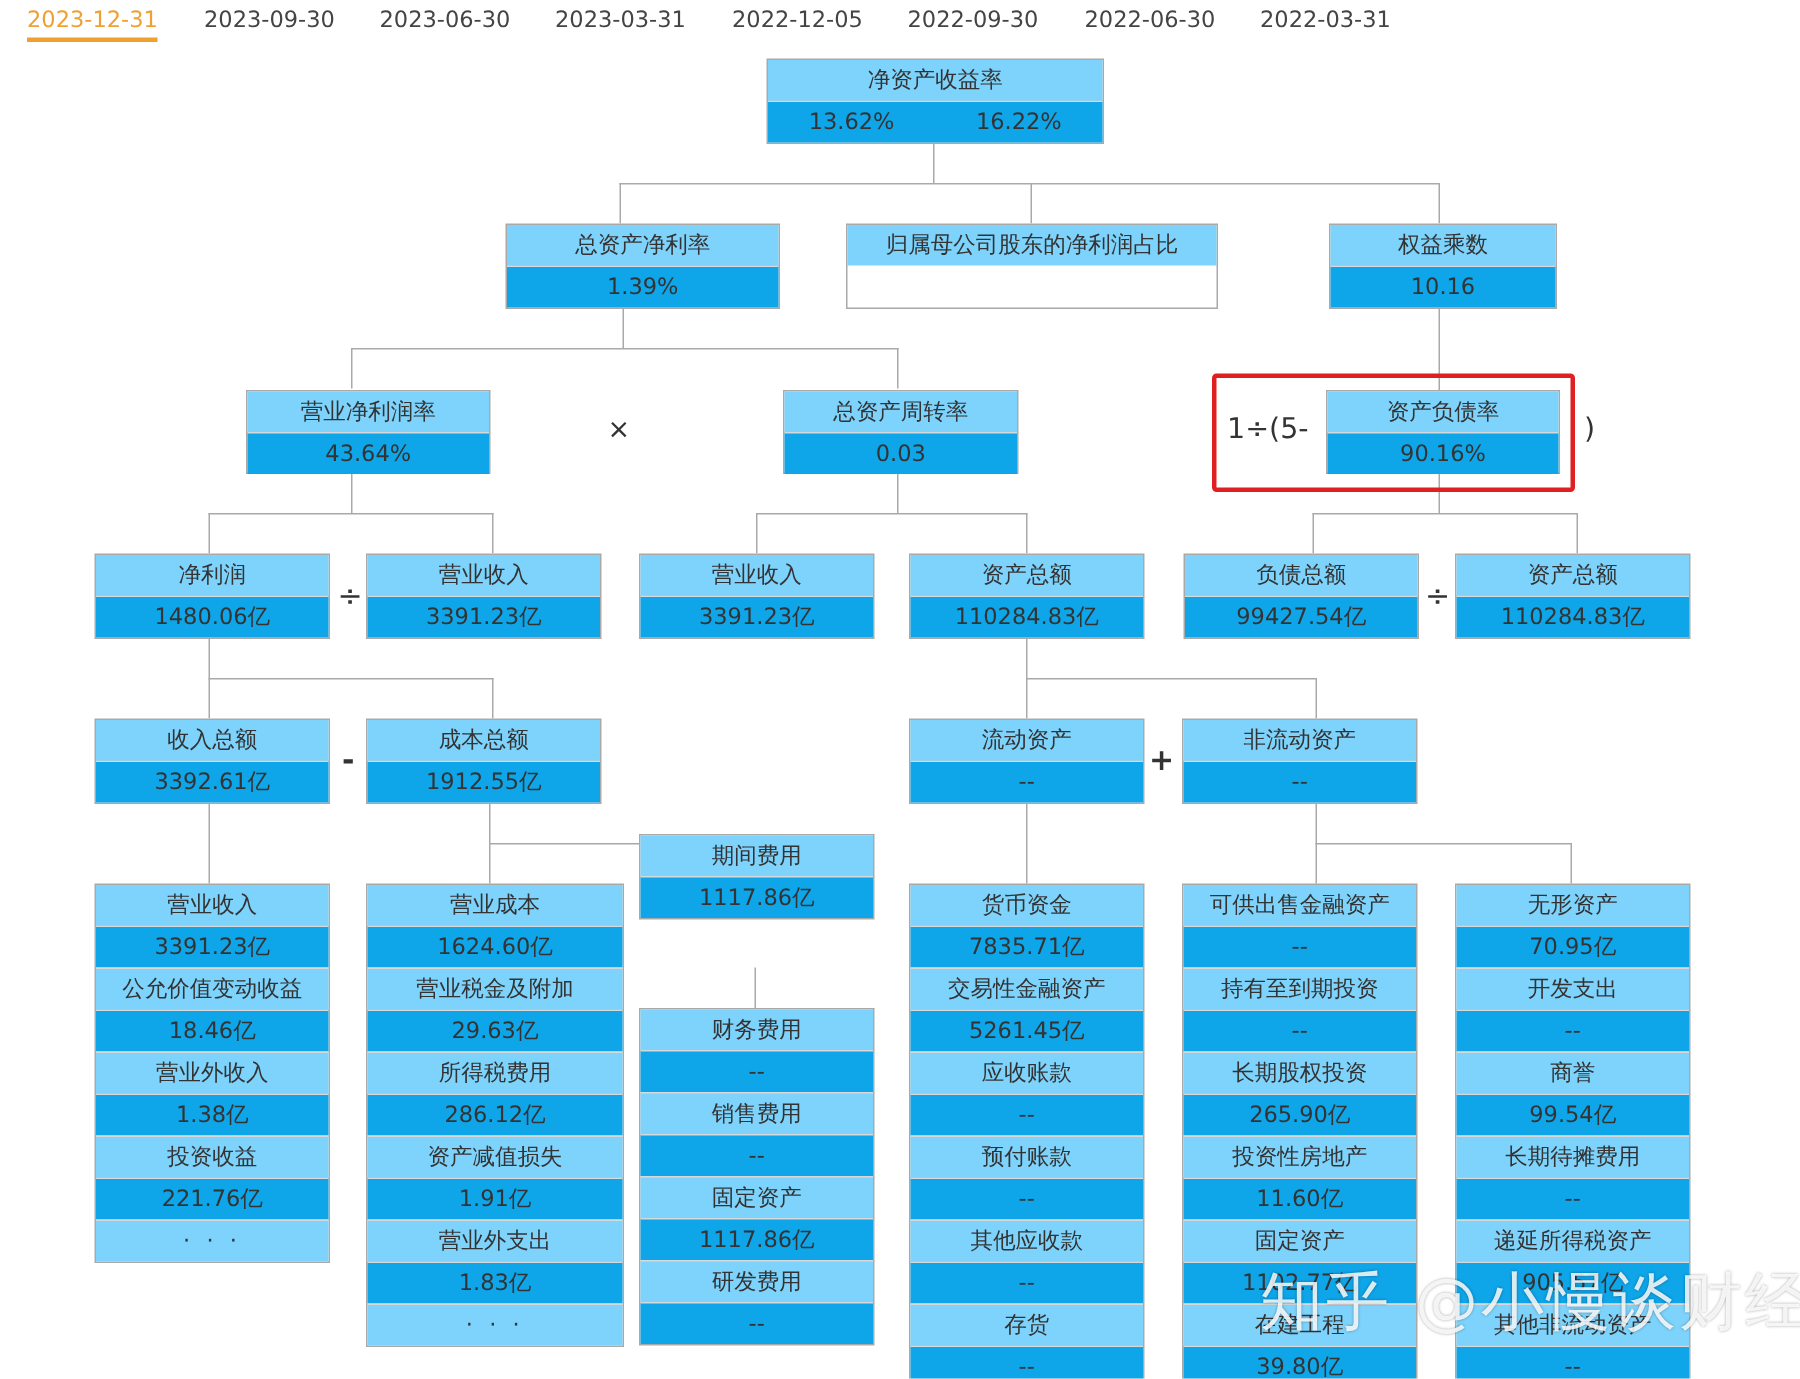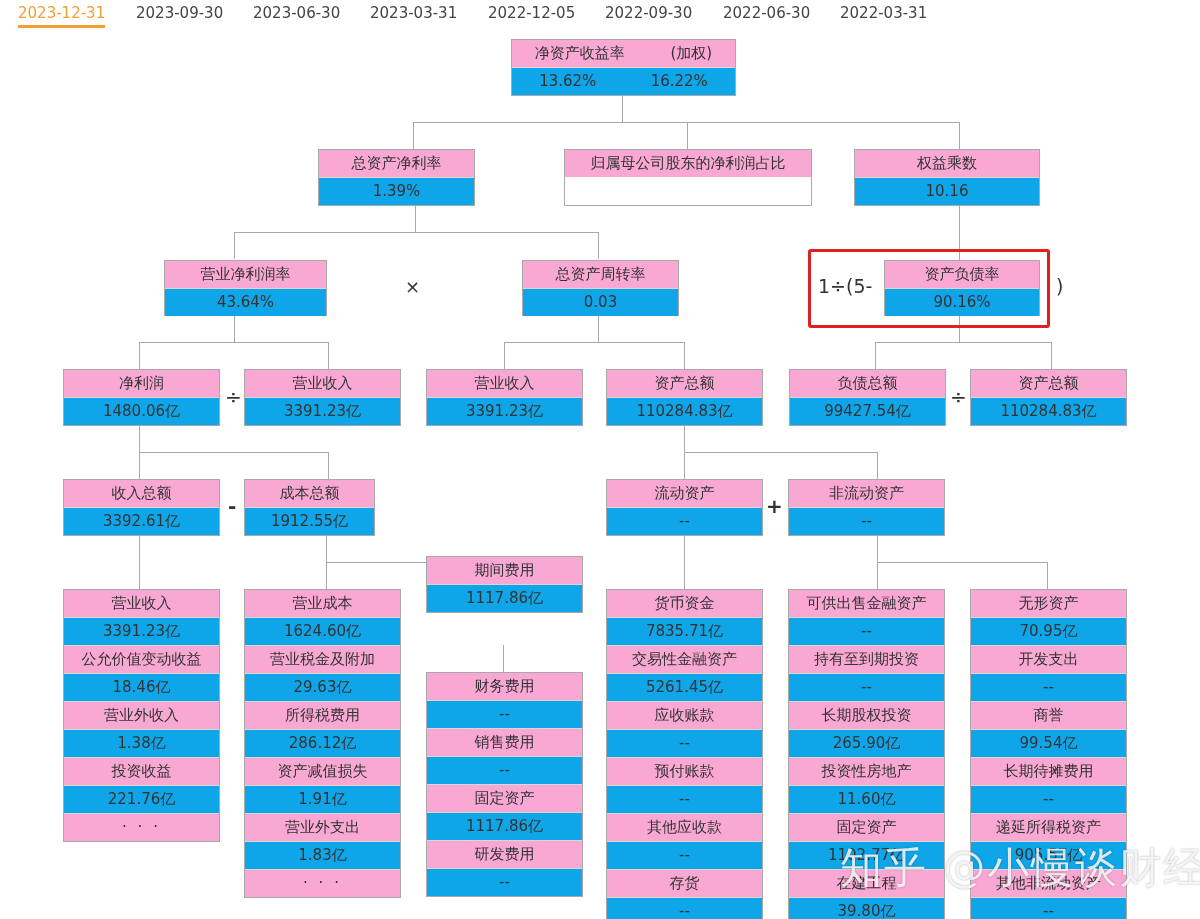--- a/index.html
+++ b/index.html
@@ -5,21 +5,21 @@
   html, body { margin:0; padding:0; background:#ffffff; }
   body { width:1200px; height:919px; position:relative; overflow:hidden;
          font-family: "DejaVu Sans", "Liberation Sans", sans-serif; color:#333; }
   .tabs { position:absolute; left:0; top:0; height:34px; width:1016px; }
   .tab { position:absolute; top:4px; font-size:15px; color:#444; cursor:pointer; white-space:nowrap; }
   .tab.active { color:#f0a030; }
   .tab.active::after { content:""; position:absolute; left:0; right:0; bottom:-6px; height:3px; background:#f0a030; }
   .line { position:absolute; background:#a9a9a9; }
   .box { position:absolute; border:1px solid #a9a9a9; background:#fff; box-sizing:border-box; }
   .cell { height:27px; line-height:27px; text-align:center; font-size:15px; white-space:nowrap; overflow:hidden; }
-  .hd { background:#f9a8d4; color:#333; }
+  .hd { background:#7dd3fc; color:#333;flex-direction:column; }
   .vl { background:#0ea5e9; color:#333; border-top:1px solid #d8d8d8; }
   .hd + .vl { border-top:1px solid #d8d8d8; }
   .vl + .hd { border-top:1px solid #d8d8d8; }
   .dots { letter-spacing:3px; }
   .op { position:absolute; font-size:20px; color:#333; }
   .split { display:flex; justify-content:space-around; }
   .redbox { position:absolute; border:3px solid #e02020; border-radius:3px; box-sizing:border-box; }
   .watermark { position:absolute; left:840px; top:840px; font-size:42px; color:rgba(255,255,255,0.85);
                text-shadow: 0 0 2px rgba(0,0,0,0.35); white-space:nowrap; letter-spacing:2px; }
 </style>
@@ -95,28 +95,28 @@
   <div class="cell hd split">
     <span>净资产收益率</span>
     <span>(加权)</span>
   </div>
   <div class="cell vl split">
     <span>13.62%</span>
     <span>16.22%</span>
   </div>
 </div>
 
-<div class="box" style="left:318px;top:149px;width:157px;height:57px">
+<div class="box" style="left:337px;top:149px;width:183px;height:57px">
   <div class="cell hd">总资产净利率</div>
   <div class="cell vl">1.39%</div>
 </div>
 <div class="box" style="left:564px;top:149px;width:248px;height:57px">
   <div class="cell hd">归属母公司股东的净利润占比</div>
 </div>
-<div class="box" style="left:854px;top:149px;width:186px;height:57px">
+<div class="box" style="left:886px;top:149px;width:152px;height:57px">
   <div class="cell hd">权益乘数</div>
   <div class="cell vl">10.16</div>
 </div>
 
 <div class="box" style="left:164px;top:260px;width:163px;height:56px">
   <div class="cell hd">营业净利润率</div>
   <div class="cell vl">43.64%</div>
 </div>
 <span class="op" style="left:405px;top:276px;font-size:18px">×</span>
 <div class="box" style="left:522px;top:260px;width:157px;height:56px">
@@ -157,21 +157,21 @@
 <div class="box" style="left:970px;top:369px;width:157px;height:57px">
   <div class="cell hd">资产总额</div>
   <div class="cell vl">110284.83亿</div>
 </div>
 
 <div class="box" style="left:63px;top:479px;width:157px;height:57px">
   <div class="cell hd">收入总额</div>
   <div class="cell vl">3392.61亿</div>
 </div>
 <span class="op" style="left:228px;top:494px;font-weight:bold">-</span>
-<div class="box" style="left:244px;top:479px;width:131px;height:57px">
+<div class="box" style="left:244px;top:479px;width:157px;height:57px">
   <div class="cell hd">成本总额</div>
   <div class="cell vl">1912.55亿</div>
 </div>
 <div class="box" style="left:606px;top:479px;width:157px;height:57px">
   <div class="cell hd">流动资产</div>
   <div class="cell vl">--</div>
 </div>
 <span class="op" style="left:766px;top:494px;font-weight:bold">+</span>
 <div class="box" style="left:788px;top:479px;width:157px;height:57px">
   <div class="cell hd">非流动资产</div>
@@ -183,21 +183,21 @@
   <div class="cell vl">3391.23亿</div>
   <div class="cell hd">公允价值变动收益</div>
   <div class="cell vl">18.46亿</div>
   <div class="cell hd">营业外收入</div>
   <div class="cell vl">1.38亿</div>
   <div class="cell hd">投资收益</div>
   <div class="cell vl">221.76亿</div>
   <div class="cell hd dots">· · ·</div>
 </div>
 
-<div class="box" style="left:244px;top:589px;width:157px">
+<div class="box" style="left:244px;top:589px;width:172px">
   <div class="cell hd">营业成本</div>
   <div class="cell vl">1624.60亿</div>
   <div class="cell hd">营业税金及附加</div>
   <div class="cell vl">29.63亿</div>
   <div class="cell hd">所得税费用</div>
   <div class="cell vl">286.12亿</div>
   <div class="cell hd">资产减值损失</div>
   <div class="cell vl">1.91亿</div>
   <div class="cell hd">营业外支出</div>
   <div class="cell vl">1.83亿</div>

